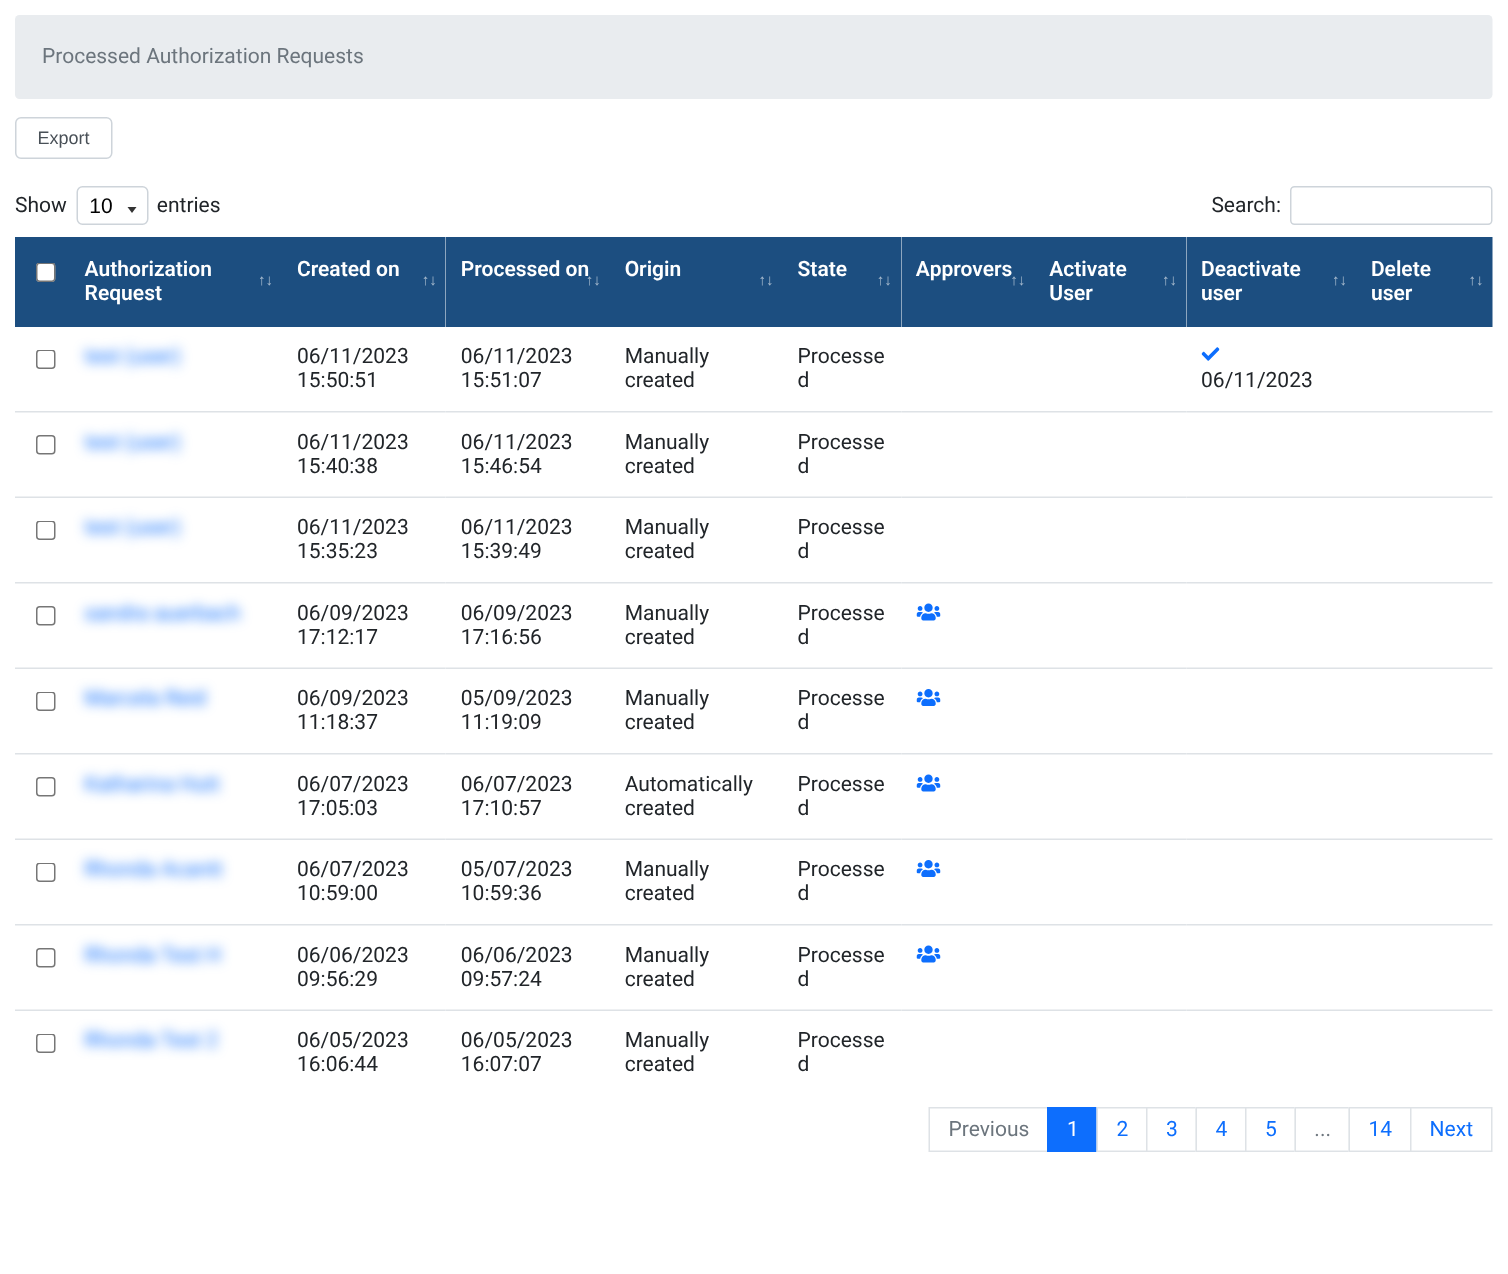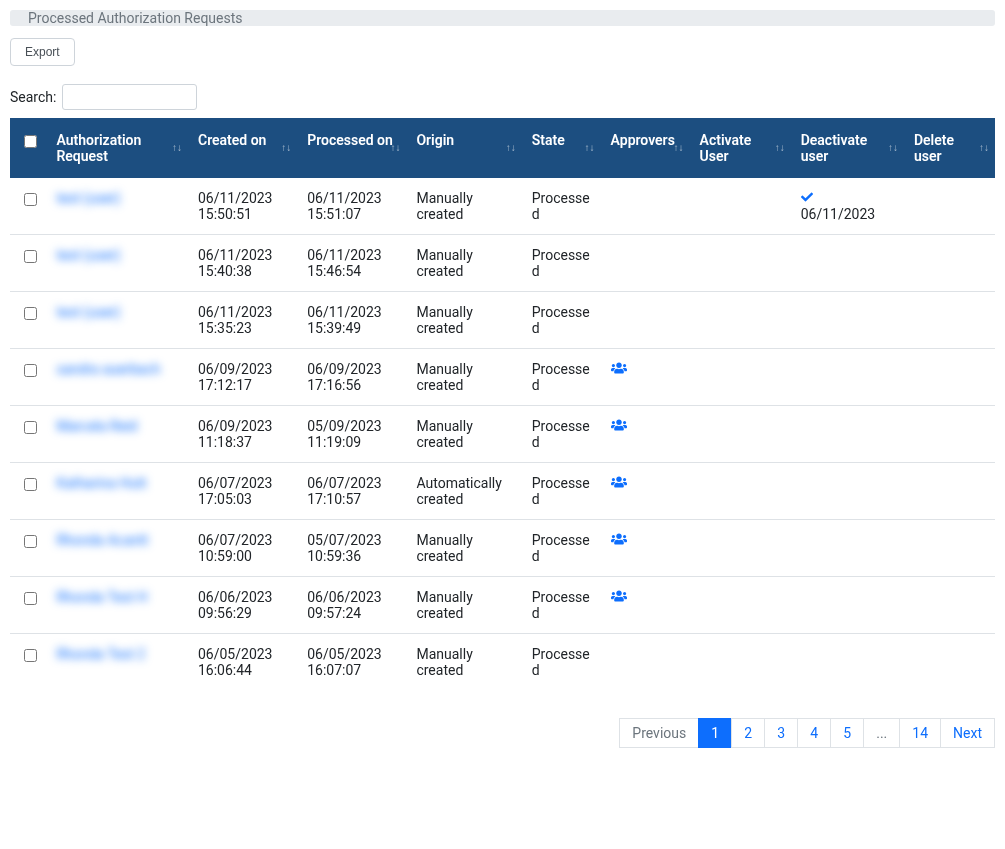--- a/index.html
+++ b/index.html
@@ -8,21 +8,21 @@
     padding: 10px;
     font-family: -apple-system, BlinkMacSystemFont, "Segoe UI", Roboto, sans-serif;
     font-size: 14px;
     color: #212529;
     background: #fff;
     width: 1005px;
   }
   .panel-header {
     background: #e9ecef;
     border-radius: 3px;
-    padding: 0 18px;
+    padding: 20px 18px;
     color: #6c757d;
     font-size: 14px;
     margin-bottom: 12px;
   }
   .export-btn {
     background: #fff;
     border: 1px solid #ced4da;
     border-radius: 4px;
     padding: 6px 14px;
     font-size: 12px;
@@ -147,21 +147,21 @@
     font-size: 15px;
   }
   .check-icon {
     color: #0d6efd;
     margin-right: 4px;
   }
   .pagination {
     display: flex;
     justify-content: flex-end;
     gap: 0;
-    margin-top: 28px;
+    margin-top: 8px;
   }
   .pagination .page-btn {
     border: 1px solid #dee2e6;
     background: #fff;
     color: #0d6efd;
     padding: 6px 12px;
     font-size: 14px;
     margin-left: -1px;
     cursor: pointer;
     min-width: 34px;
@@ -190,20 +190,29 @@
 
 <div class="panel-header">
   <span>Processed Authorization Requests</span>
 </div>
 
 <button class="export-btn">
   <span>Export</span>
 </button>
 
 <div class="topbar">
+  <div class="show-entries">
+    <span>Show</span>
+    <span class="select-wrap">
+      <select>
+        <option>10</option>
+      </select>
+    </span>
+    <span>entries</span>
+  </div>
   <div class="search-box">
     <span>Search:</span>
     <input type="text" value="" style="">
   </div>
 </div>
 
 <table>
   <thead>
     <tr>
       <th class="chk-col">

